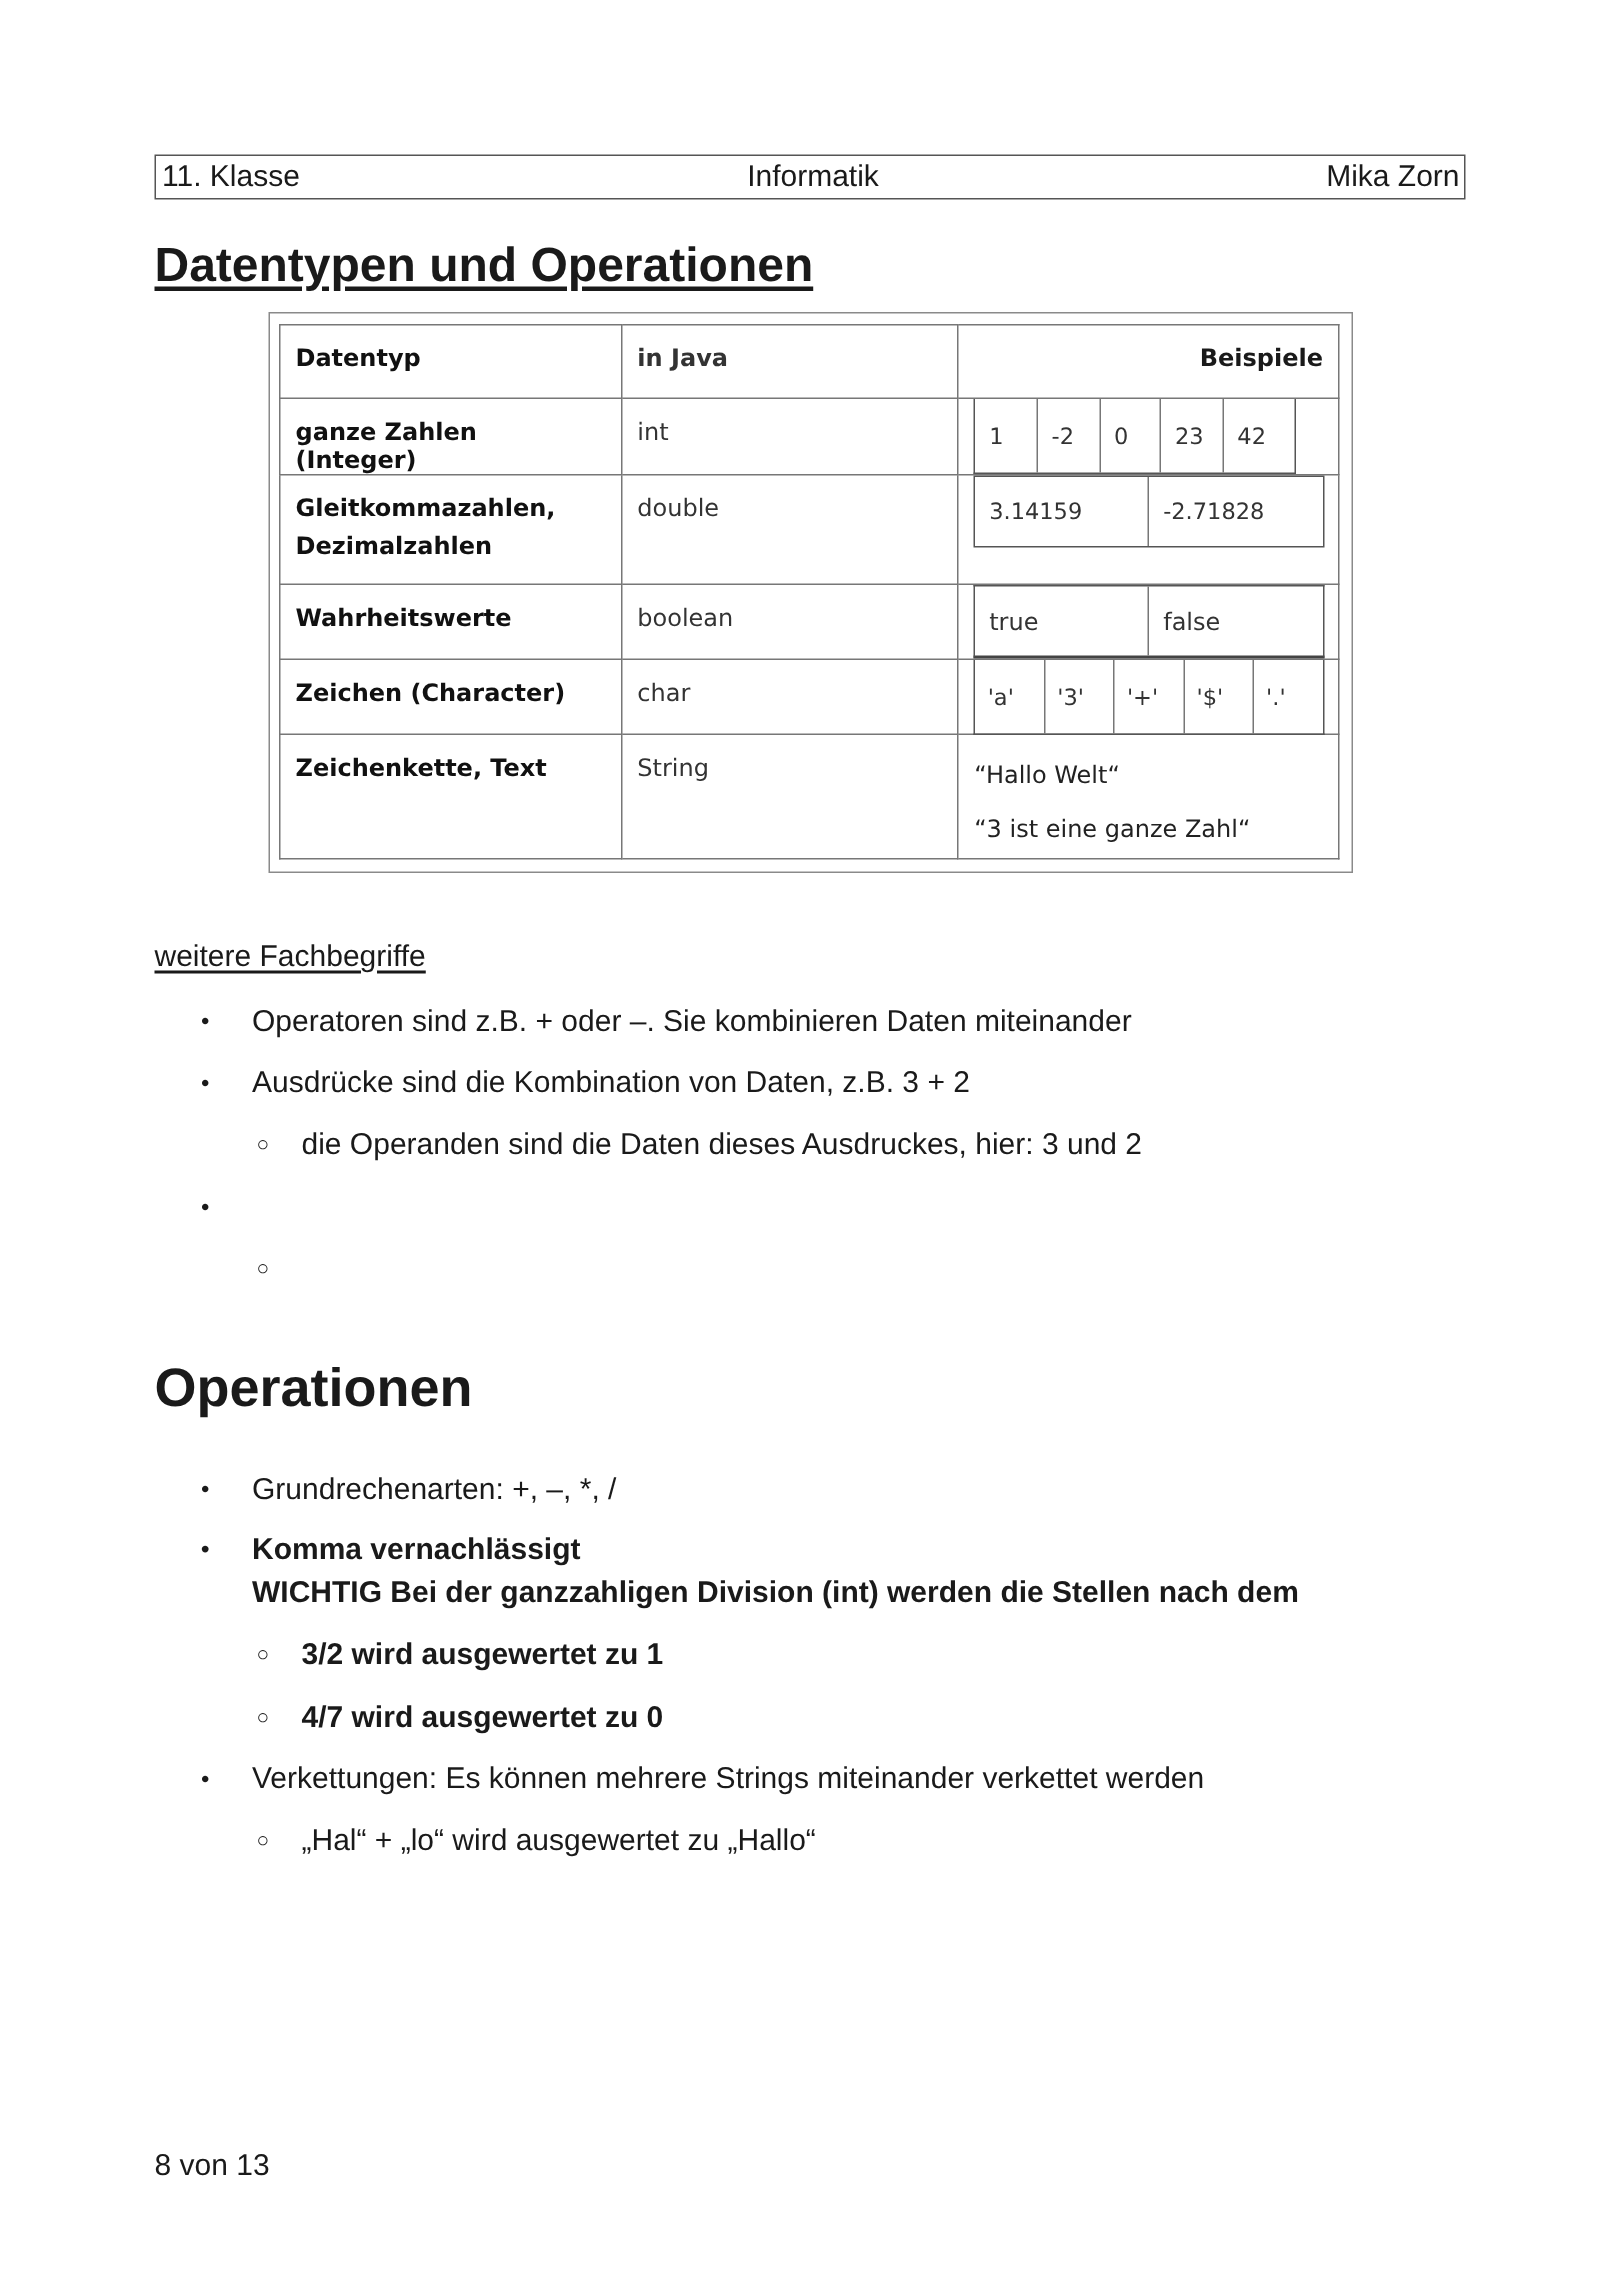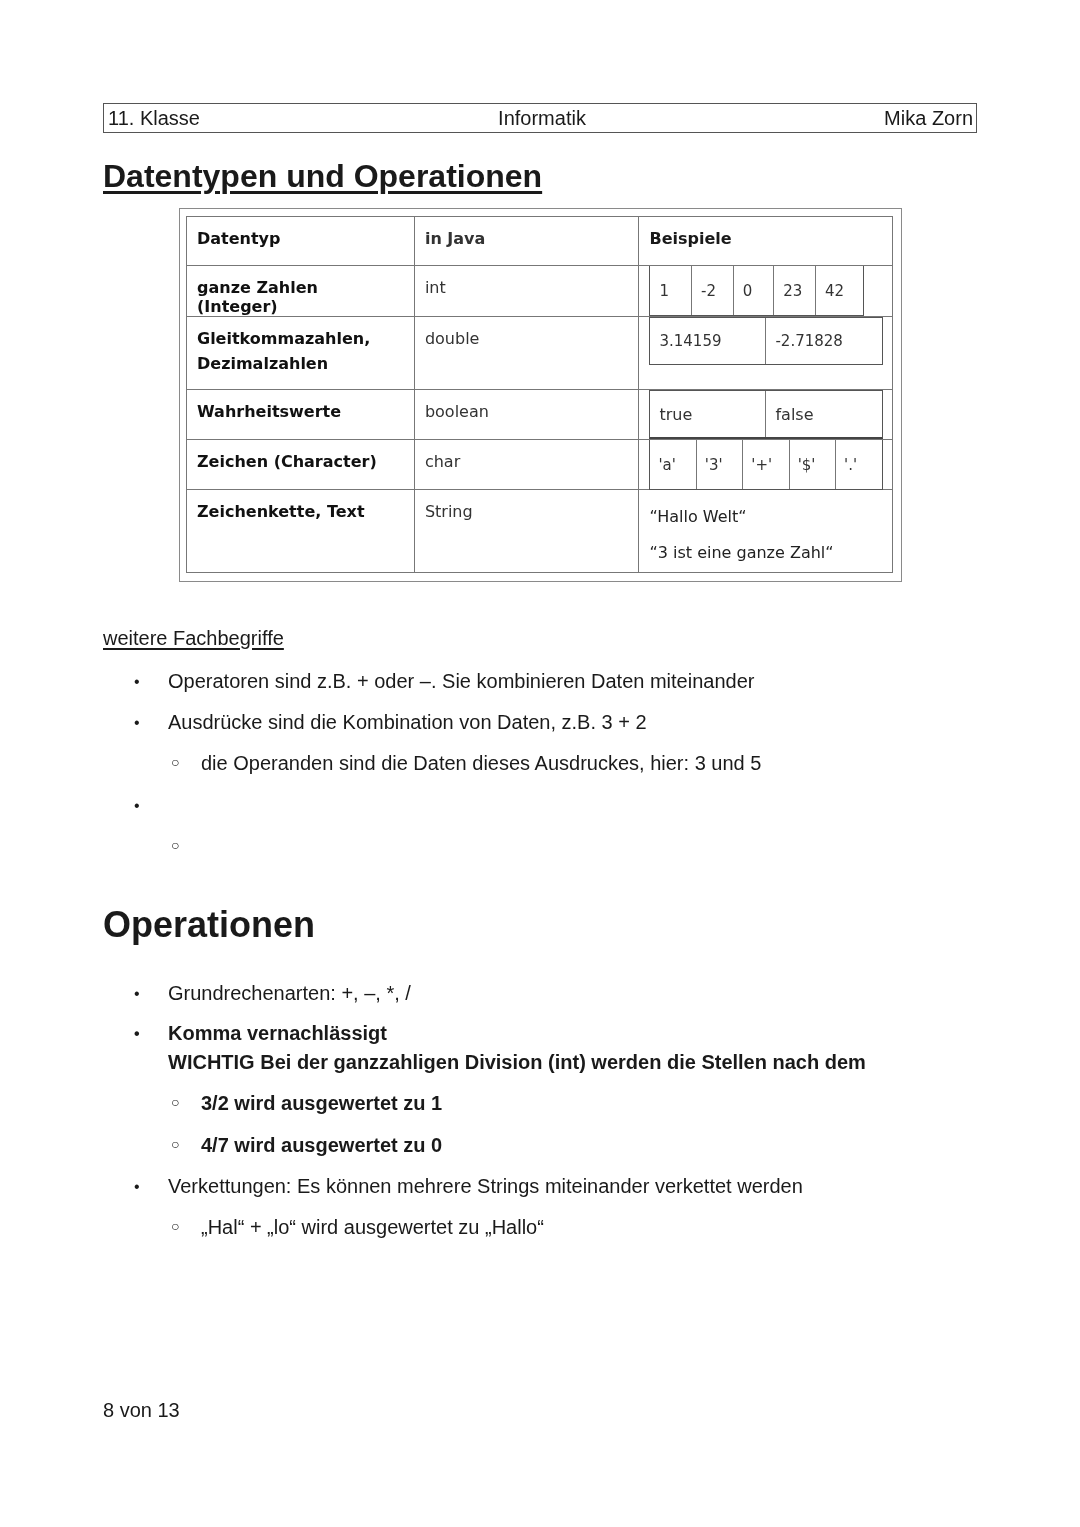--- a/index.html
+++ b/index.html
@@ -26,21 +26,21 @@
     position: absolute; left: 186px; top: 216px; width: 707px; border-collapse: collapse;
     font-family: "DejaVu Sans", sans-serif; font-size: 16px;
   }
   table.types td {
     border: 1.5px solid #777; vertical-align: top; padding: 12px 10px 0 10px;
   }
   table.types td.col1 { width: 228px; font-weight: bold; color: #111; }
   table.types td.col2 { width: 225px; color: #333; }
   table.types td.col3 { width: 254px; padding: 0; position: relative; }
   table.types tr.r-head td { height: 49px; font-weight: bold; }
-  table.types tr.r-head td.col3 { padding: 12px 10px 0 10px; }
+  table.types tr.r-head td.col3 { padding: 12px 10px 0 10px; text-align: right; }
   table.types tr.r-int td { height: 50px; }
   table.types tr.r-double td { height: 73px; line-height: 25px; padding-top: 9px; }
   table.types tr.r-bool td { height: 50px; }
   table.types tr.r-char td { height: 50px; }
   table.types tr.r-string td { height: 83px; }
 
   .ex-row { position: absolute; display: flex; border: 1.5px solid #555; color: #333; font-size: 15px; }
   .ex-row .cell { border-right: 1.5px solid #777; display: flex; align-items: center; padding-left: 9px; height: 100%; }
   .ex-row .cell:last-child { border-right: none; }
 
@@ -61,21 +61,21 @@
   .sub-heading { position: absolute; left: 103px; top: 627px; font-size: 20px; text-decoration: underline; text-underline-offset: 3px; }
 
   .bullet { position: absolute; font-size: 20px; line-height: 29px; color: #1a1a1a; }
   .bullet .mark { position: absolute; left: -34px; top: 0; font-size: 16px; }
   .bullet.lvl1 { left: 168px; }
   .bullet.lvl2 { left: 201px; }
   .bullet.lvl2 .mark { left: -30px; font-size: 14px; top: -1px; }
   .bullet.bold { font-weight: bold; }
 
   .section-title { position: absolute; left: 103px; top: 904px; font-size: 36px; font-weight: bold; }
-  .footer { position: absolute; left: 103px; top: 1399px; font-size: 20px; }
+  .footer { position: absolute; left: 103px; top: 1433px; font-size: 20px; }
 </style>
 </head>
 <body>
 
 <div class="header-box">
   <span>11. Klasse</span>
   <span>Informatik</span>
   <span>Mika Zorn</span>
 </div>
 
@@ -156,21 +156,21 @@
 <div class="bullet lvl1" style="top:667px;">
   <span class="mark">•</span>
   <span>Operatoren sind z.B. + oder –. Sie kombinieren Daten miteinander</span>
 </div>
 <div class="bullet lvl1" style="top:708px;">
   <span class="mark">•</span>
   <span>Ausdrücke sind die Kombination von Daten, z.B. 3 + 2</span>
 </div>
 <div class="bullet lvl2" style="top:749px;">
   <span class="mark">○</span>
-  <span>die Operanden sind die Daten dieses Ausdruckes, hier: 3 und 5</span>
+  <span>die Operanden sind die Daten dieses Ausdruckes, hier: 3 und 2</span>
 </div>
 <div class="bullet lvl1" style="top:791px;">
   <span class="mark">•</span>
 </div>
 <div class="bullet lvl2" style="top:832px;">
   <span class="mark">○</span>
 </div>
 
 <h2 class="section-title">Operationen</h2>
 

